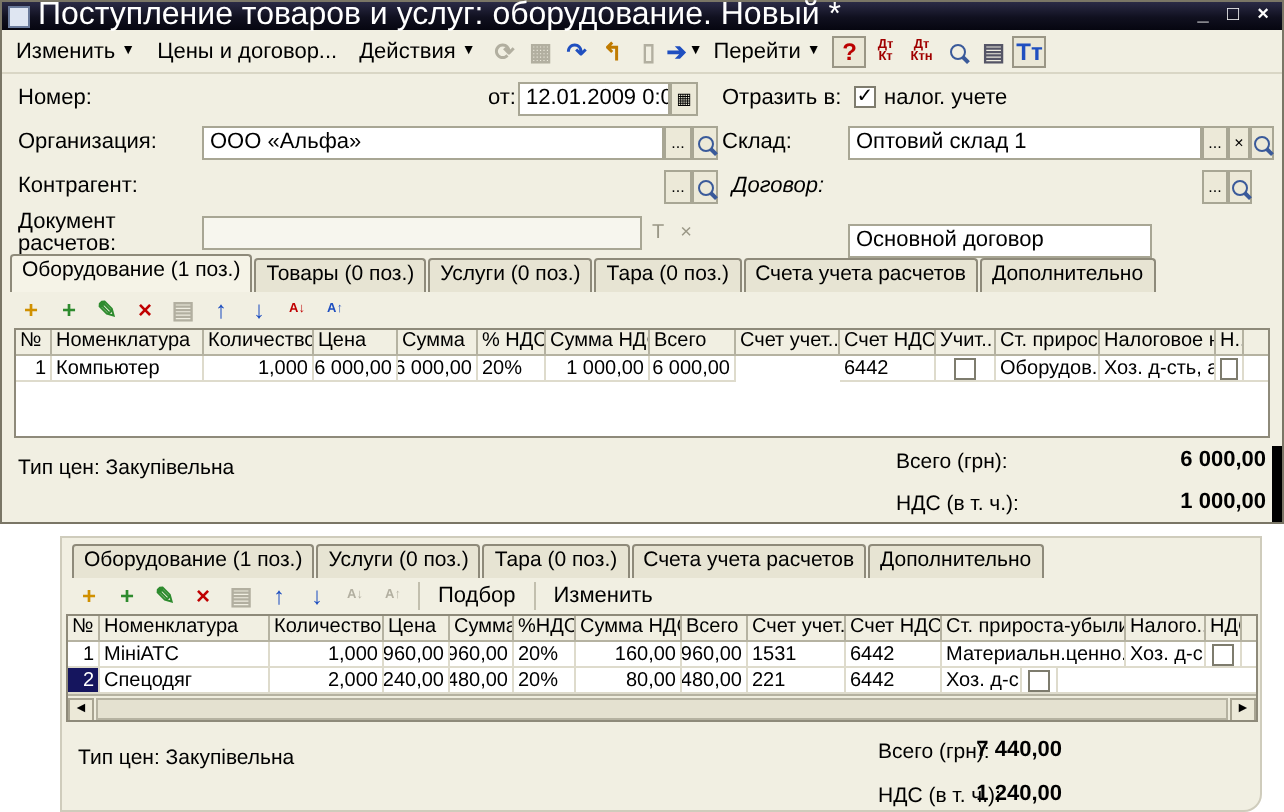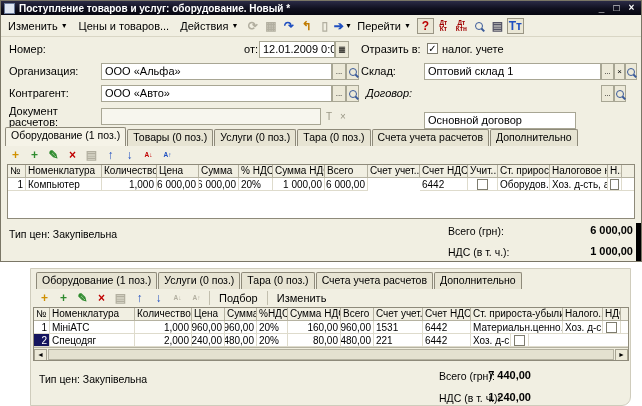--- a/index.html
+++ b/index.html
@@ -4,21 +4,21 @@
 <style>
   html,body{margin:0;padding:0;}
   body{width:642px;height:406px;position:relative;background:#fff;
        font-family:"Liberation Sans",sans-serif;overflow:hidden;}
   
   .win{position:absolute;left:0;top:0;width:642px;height:262px;background:#f1efe2;
        border:1px solid #7a7666;box-sizing:border-box;}
   .titlebar{height:14px;background:linear-gradient(180deg,#2b2b46 0%,#10101f 55%,#060610 100%);
        display:flex;align-items:center;padding:0 2px;}
   .ticn{width:9px;height:9px;background:#dfe6f2;border:1px solid #6a7a9a;margin:0 4px 0 1px;flex:none;}
-  .title{color:#fff;font-size:10px;font-weight:bold;white-space:nowrap;overflow:hidden;flex:1;}
+  .title{color:#fff;font-size:16px;font-weight:normal;white-space:nowrap;overflow:hidden;flex:1;}
   .wbtn{color:#fff;width:15px;height:12px;font-size:10px;line-height:11px;text-align:center;
         font-weight:bold;cursor:default;flex:none;}
   .mtoolbar{height:21px;display:flex;align-items:center;gap:1px;padding:0 2px;
         border-bottom:1px solid #d9d6c5;}
   .tbtn{font-size:11px;color:#000;padding:1px 5px;display:inline-flex;align-items:center;gap:3px;white-space:nowrap;}
   .caret{font-size:7px;line-height:7px;}
   .ticon{width:17px;height:16px;display:inline-flex;align-items:center;justify-content:center;
         font-size:12px;font-weight:bold;flex:none;position:relative;}
   .ticon.small{font-size:6.5px;line-height:6px;white-space:pre-line;text-align:center;}
   .ticon.dis{color:#b2afa0 !important;}
@@ -79,21 +79,21 @@
     <span class="wbtn">_</span>
     <span class="wbtn">□</span>
     <span class="wbtn">×</span>
   </div>
 
   <div class="mtoolbar">
     <span class="tbtn">
         <span>Изменить</span>
         <span class="caret">▼</span>
       </span>
-    <span class="tbtn">Цены и товаров...</span>
+    <span class="tbtn">Цены и договор...</span>
     <span class="tbtn">
         <span>Действия</span>
         <span class="caret">▼</span>
       </span>
     <span id="icons-a" style="display:flex;align-items:center;gap:1px;">
         <span class="ticon dis">⟳</span>
         <span class="ticon dis">▦</span>
         <span class="ticon" style="color: rgb(31, 79, 192);">↷</span>
         <span class="ticon" style="color: rgb(192, 123, 0);">↰</span>
         <span class="ticon dis">▯</span>
@@ -138,21 +138,20 @@
 
     <span class="flabel" style="left:360px;top:29px;">Склад:</span>
     <div class="finput" style="left:423px;top:27px;width:177px;">Оптовий склад 1</div>
     <div class="fbtn" style="left:600px;top:27px;width:13px;">...</div>
     <div class="fbtn" style="left:613px;top:27px;width:11px;">×</div>
     <div class="fbtn" style="left:624px;top:27px;width:12px;">
         <span class="mag"></span>
       </div>
 
     <span class="flabel" style="left:8px;top:51px;">Контрагент:</span>
-    <div class="finput" style="left:100px;top:49px;width:231px;">ООО «Авто»</div>
     <div class="fbtn" style="left:331px;top:49px;">...</div>
     <div class="fbtn" style="left:345px;top:49px;width:13px;">
         <span class="mag"></span>
       </div>
 
     <span class="flabel" style="left:365px;top:51px;font-style:italic;">Договор:</span>
     <div class="finput" style="left:423px;top:49px;width:152px;margin-top:27px;">Основной договор</div>
     <div class="fbtn" style="left:600px;top:49px;width:13px;">...</div>
     <div class="fbtn" style="left:613px;top:49px;width:12px;">
         <span class="mag"></span>

